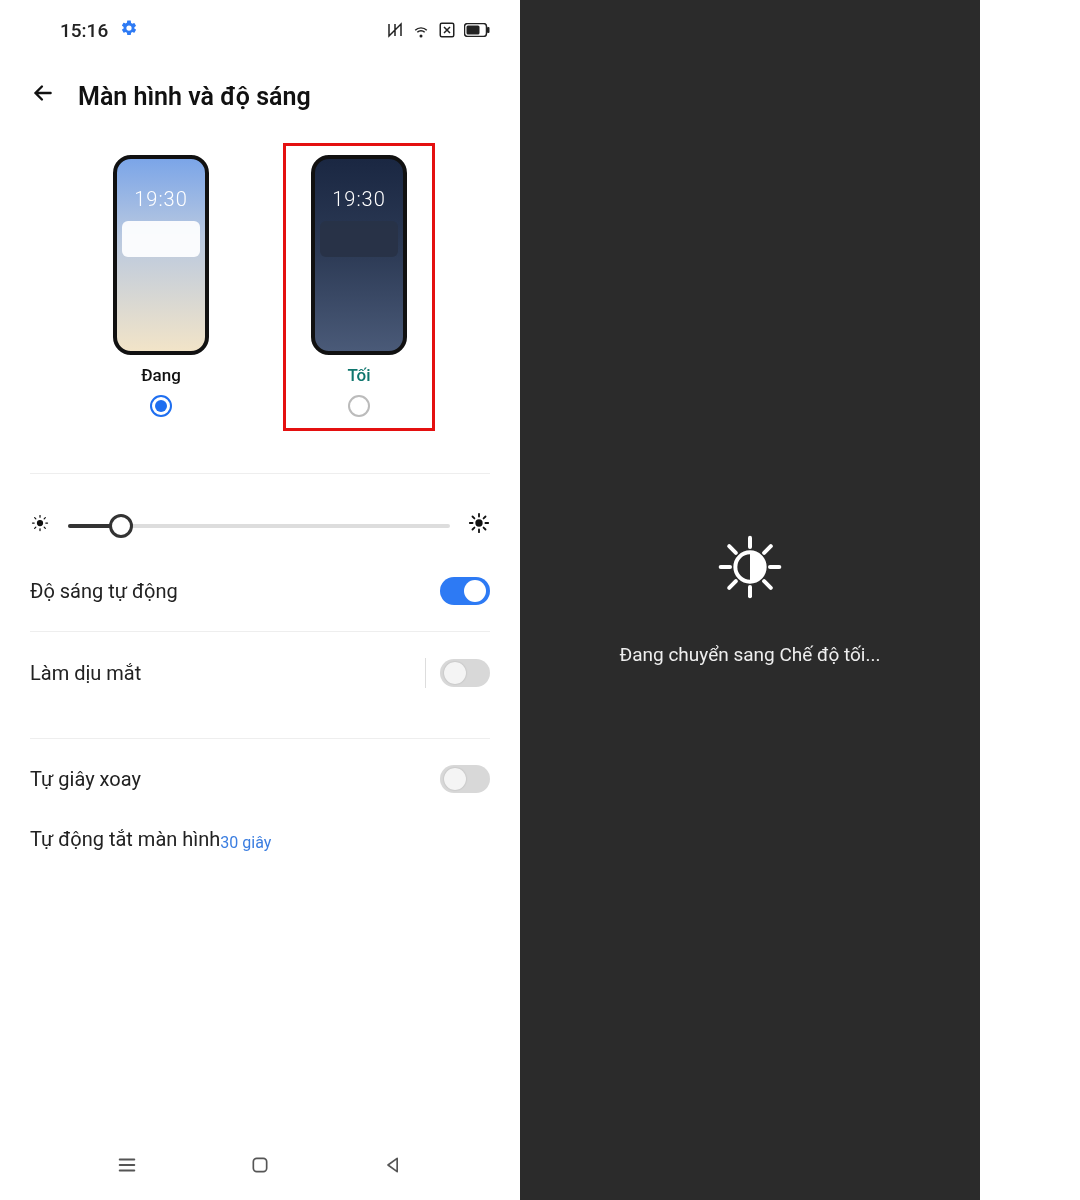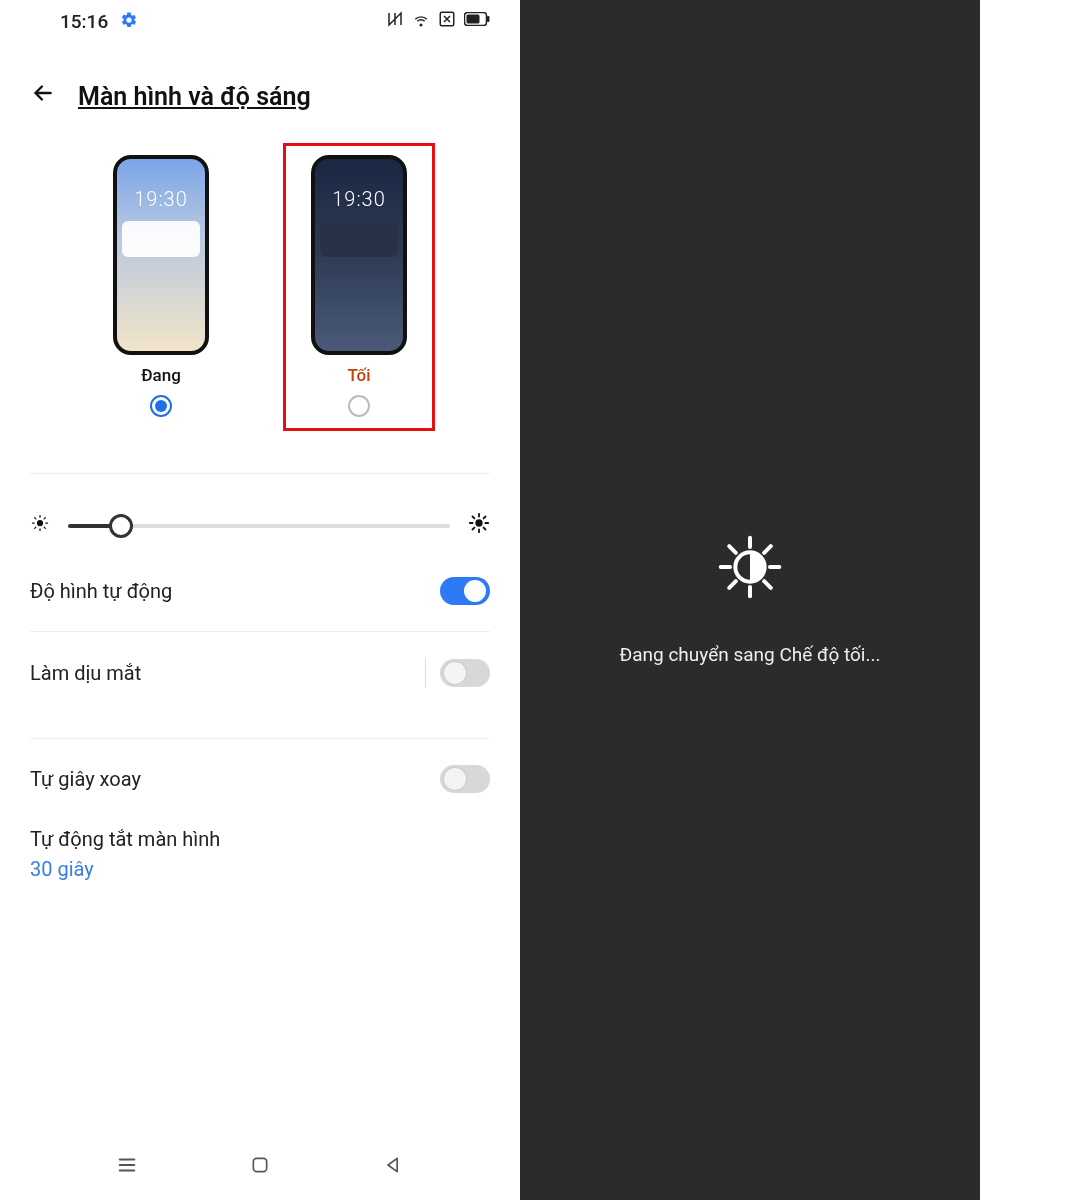--- a/index.html
+++ b/index.html
@@ -25,40 +25,40 @@
     display: flex;
     flex-direction: column;
     align-items: center;
     justify-content: center;
     color: #fff;
   }
   
   .status-bar {
     display: flex;
     justify-content: space-between;
-    align-items: flex-start;
+    align-items: center;
     padding: 10px 30px 0 60px;
     height: 50px;
     font-size: 19px;
     font-weight: 500;
     color: #222;
   }
   .status-left { display: flex; align-items: center; gap: 12px; }
   .status-right { display: flex; align-items: center; gap: 8px; }
   .gear-icon { color: #2d7af4; font-size: 18px; }
   .status-right svg { display: block; }
   
   .header {
     display: flex;
     align-items: center;
     gap: 22px;
     padding: 30px 30px 10px 30px;
   }
   .back-arrow { font-size: 28px; color: #111; cursor: pointer; }
-  .page-title { font-size: 25px; font-weight: 600; color: #111; text-decoration: underline; }
+  .page-title { font-size: 25px; font-weight: 600; color: #111; }
   
   .theme-row {
     display: flex;
     justify-content: center;
     gap: 46px;
     padding: 20px 20px 10px 20px;
   }
   .theme-option {
     display: flex;
     flex-direction: column;
@@ -97,39 +97,39 @@
   .phone-bar {
     width: 78px;
     height: 36px;
     border-radius: 6px;
     margin: 10px auto 0 auto;
   }
   .phone-light .phone-bar { background: rgba(255,255,255,0.92); }
   .phone-dark .phone-bar { background: rgba(40,50,70,0.9); }
   .theme-label { font-size: 17px; font-weight: 500; }
   .theme-label.light { color: #111; }
-  .theme-label.dark { color: #c2410c; }
+  .theme-label.dark { color: #0f766e; }
   .radio {
     width: 22px; height: 22px; border-radius: 50%;
     border: 2px solid #bbb;
     display: flex; align-items: center; justify-content: center;
   }
   .radio.selected { border-color: #1e6ef0; }
   .radio.selected::after {
     content: ""; width: 12px; height: 12px; border-radius: 50%; background: #1e6ef0;
   }
   
   .setting-row {
     display: flex;
     justify-content: space-between;
     align-items: center;
     padding: 18px 30px;
   }
   .setting-label { font-size: 20px; color: #222; }
-  .setting-sub { font-size: 20px; color: #3a7de0; margin-top: 6px; }
+  .setting-sub { font-size: 16px; color: #3a7de0; margin-top: 6px; }
   .toggle {
     width: 50px; height: 28px; border-radius: 14px; position: relative; cursor: pointer;
   }
   .toggle::after {
     content: ""; position: absolute; width: 22px; height: 22px; border-radius: 50%;
     background: #fff; top: 3px; transition: left 0.2s;
   }
   .toggle.off { background: #d8d8d8; }
   .toggle.off::after { left: 4px; background: #f4f4f4; box-shadow: 0 0 2px rgba(0,0,0,0.2); }
   .toggle.on { background: #2d7af4; }
@@ -154,21 +154,21 @@
     flex: 1; height: 4px; background: #ddd; border-radius: 2px; position: relative; cursor: pointer;
   }
   .slider-fill {
     position: absolute; left: 0; top: 0; height: 4px; background: #333; border-radius: 2px;
   }
   .slider-thumb {
     position: absolute; top: -10px; width: 24px; height: 24px; border-radius: 50%;
     background: #fff; border: 3px solid #333; transform: translateX(-50%);
   }
   .setting-link {
-    display: flex; flex-direction: column; padding: 16px 30px 20px 30px; cursor: pointer;
+    display: flex; flex-direction: row; padding: 16px 30px 20px 30px; cursor: pointer;
   }
   
   .nav-bar {
     position: absolute; bottom: 0; left: 0; right: 0;
     height: 70px; display: flex; justify-content: space-around; align-items: center;
     padding: 0 60px;
   }
   .nav-btn { width: 26px; height: 26px; cursor: pointer; display:flex; align-items:center; justify-content:center; }
   
   .brightness-big-icon { margin-bottom: 40px; }
@@ -278,21 +278,21 @@
             <line x1="4.9" y1="4.9" x2="7" y2="7"></line>
             <line x1="17" y1="17" x2="19.1" y2="19.1"></line>
             <line x1="4.9" y1="19.1" x2="7" y2="17"></line>
             <line x1="17" y1="7" x2="19.1" y2="4.9"></line>
           </g>
         </svg>
     </span>
   </div>
 
   <div class="setting-row">
-    <span class="setting-label">Độ hình tự động</span>
+    <span class="setting-label">Độ sáng tự động</span>
     <div class="toggle on"></div>
   </div>
 
   <div class="row-divider"></div>
 
   <div class="setting-row">
     <span class="setting-label">Làm dịu mắt</span>
     <div class="row-right">
       <div class="vline"></div>
       <div class="toggle off"></div>

